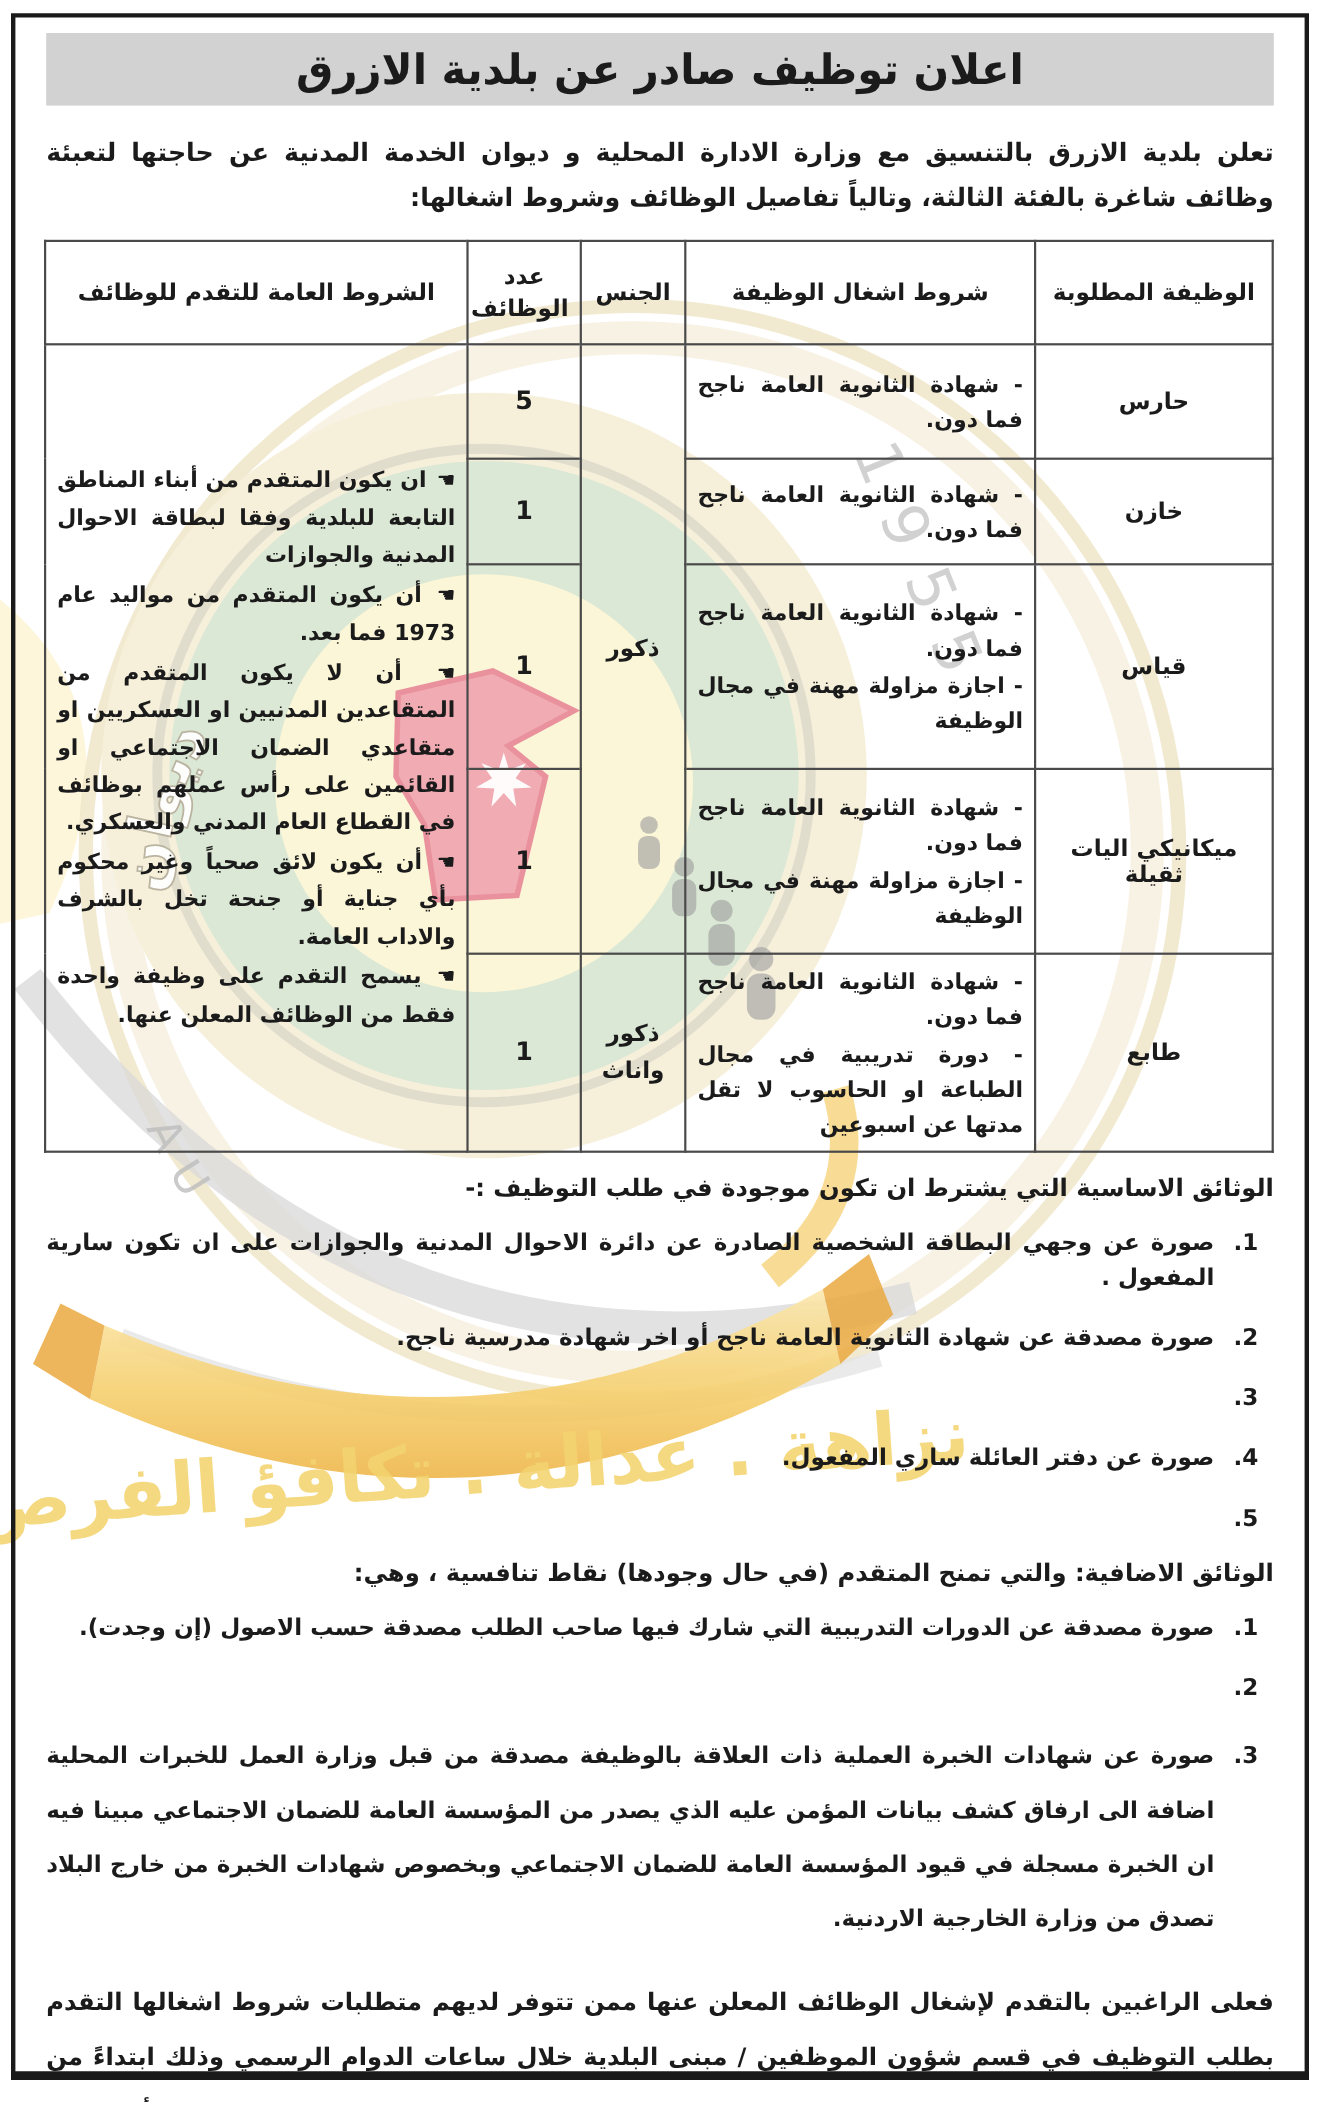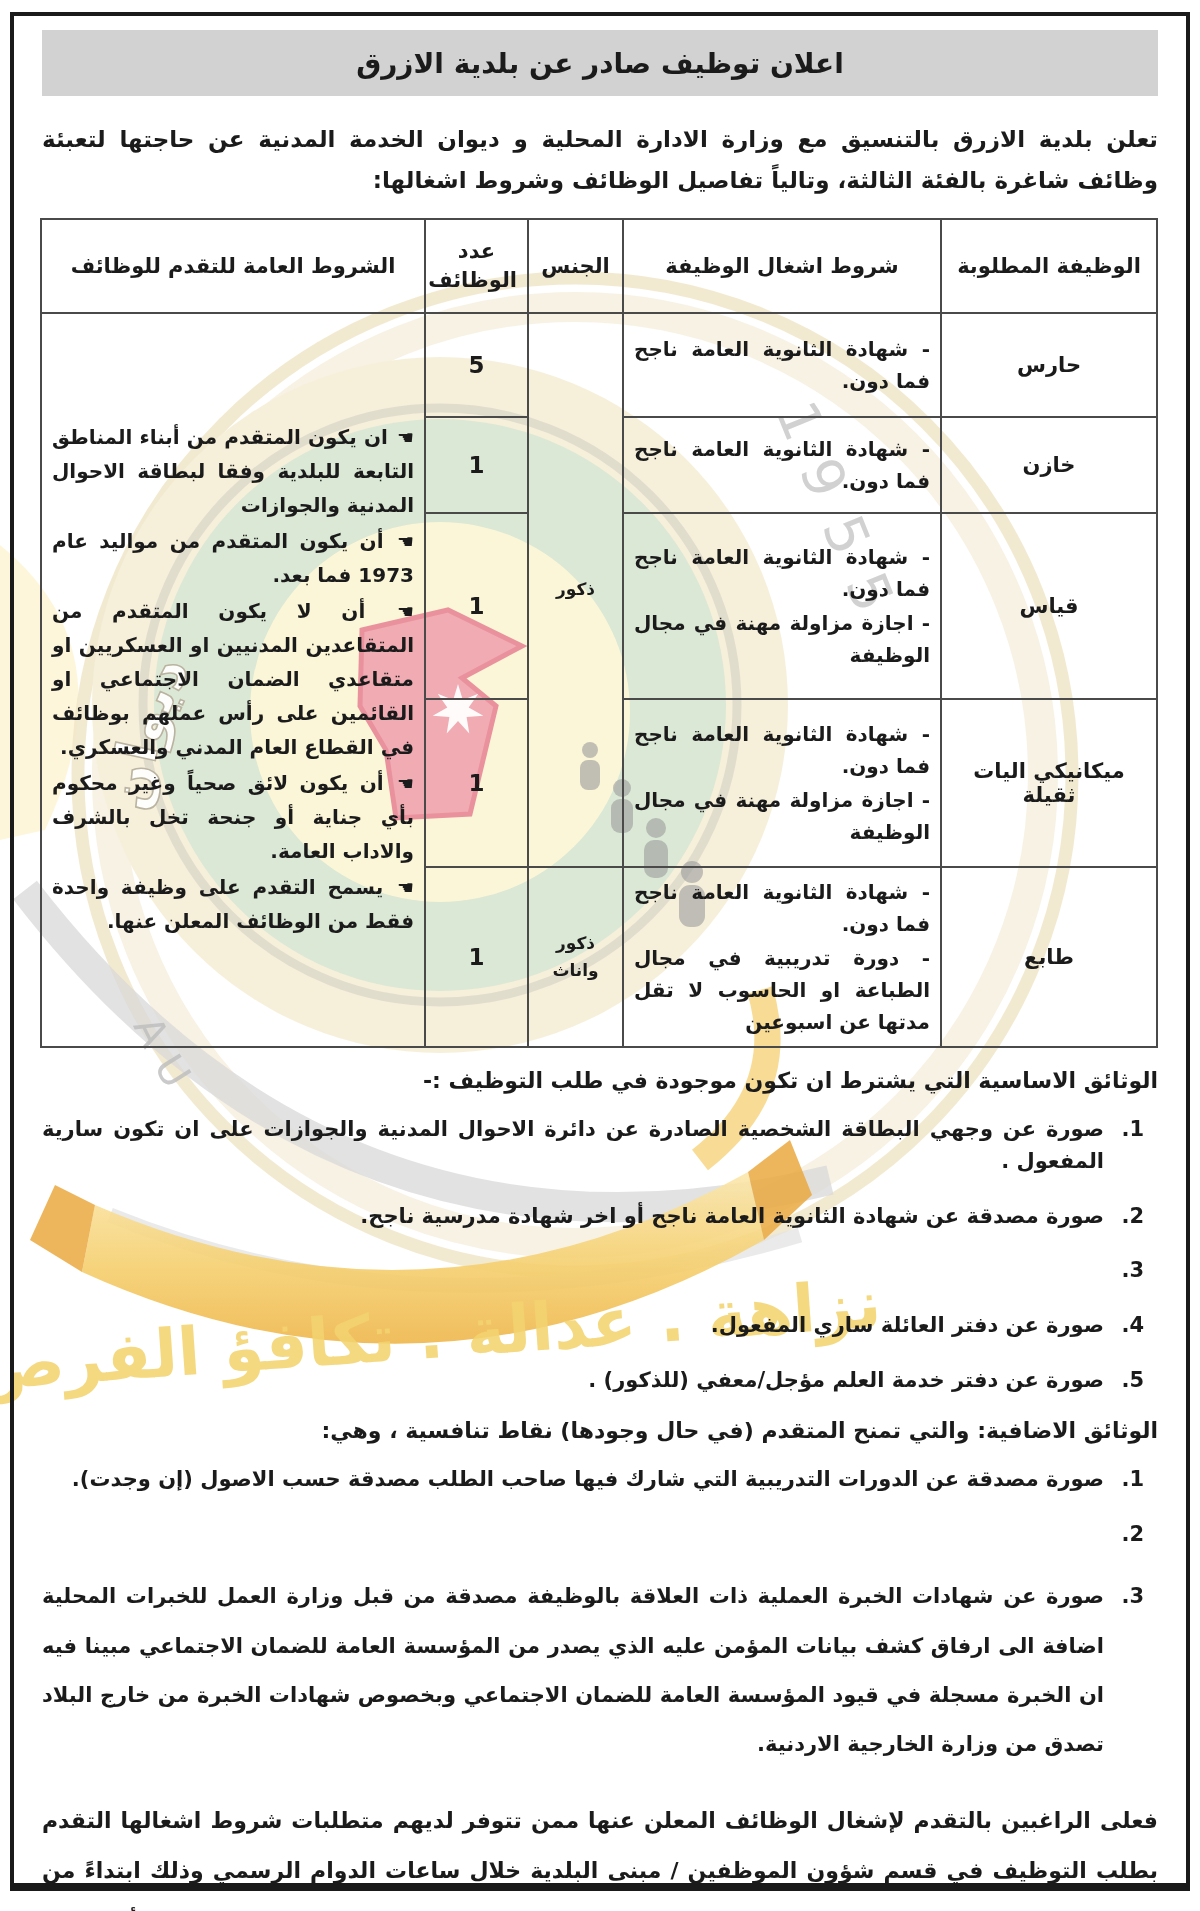--- a/index.html
+++ b/index.html
@@ -10,37 +10,37 @@
     -webkit-font-smoothing:antialiased;
   }
   .frame{
     position:absolute;left:10px;right:10px;top:12px;bottom:20px;
     border:4px solid #1a1a1a;border-bottom-width:8px;pointer-events:none;z-index:3;
   }
   .wm{position:absolute;inset:0;z-index:0;}
   .content{position:absolute;left:42px;right:42px;top:30px;z-index:1;direction:rtl;}
   .title-box{
     background:#d2d2d2;height:66px;display:flex;align-items:center;justify-content:center;
-    font-size:28px;font-weight:bold;margin-bottom:14px;letter-spacing:0;
+    font-size:38px;font-weight:bold;margin-bottom:14px;letter-spacing:0;
   }
   .intro{
     font-size:23px;font-weight:bold;line-height:1.8;text-align:justify;margin-bottom:16px;
   }
   table.jobs{
     width:100%;border-collapse:collapse;table-layout:fixed;
     border:2px solid #3c3c3c;margin-bottom:20px;background:transparent;
   }
   table.jobs th,table.jobs td{
     border:2px solid #4a4a4a;vertical-align:middle;padding:6px 10px;background:transparent;
   }
   th.hdr{font-size:21px;font-weight:bold;text-align:center;height:80px;line-height:1.35;}
   td.pos{font-size:21px;font-weight:bold;text-align:center;}
   td.cond{font-size:20px;font-weight:bold;text-align:justify;line-height:1.6;padding:8px 14px;border-radius:25px;}
   td.cond .c-line{margin:2px 0;}
-  td.gender{font-size:17px;font-weight:bold;text-align:center;line-height:1.6;}
+  td.gender{font-size:21px;font-weight:bold;text-align:center;line-height:1.6;}
   td.count{font-size:23px;font-weight:bold;text-align:center;font-family:"DejaVu Sans",sans-serif;}
   td.general{font-size:20px;font-weight:bold;text-align:justify;line-height:1.7;padding:10px 12px;vertical-align:top;}
   .gc-item{margin-bottom:2px;}
   .hand{font-size:19px;padding-left:2px;}
   .sec-heading{font-size:22px;font-weight:bold;margin:14px 0 20px;}
   .doc-item{display:flex;direction:rtl;font-size:21px;font-weight:bold;line-height:1.55;margin:0 14px 22px 0;}
   .doc-item .num{min-width:40px;flex:0 0 auto;}
   .doc-item .txt{text-align:justify;}
   .doc-item.long{line-height:2.35;margin-left:0;}
   .closing{font-size:22px;font-weight:bold;line-height:2.3;text-align:justify;margin-top:26px;}
@@ -219,21 +219,20 @@
   </div>
   <div class="doc-item">
     <span class="num">3.</span>
   </div>
   <div class="doc-item">
     <span class="num">4.</span>
     <span class="txt">صورة عن دفتر العائلة ساري المفعول.</span>
   </div>
   <div class="doc-item">
     <span class="num">5.</span>
-    <span class="txt">صورة عن دفتر خدمة العلم مؤجل/معفي (للذكور) .</span>
   </div>
 
   <div class="sec-heading">الوثائق الاضافية:  والتي تمنح المتقدم (في حال وجودها) نقاط تنافسية ، وهي:</div>
 
   <div class="doc-item">
     <span class="num">1.</span>
     <span class="txt">صورة مصدقة عن الدورات التدريبية التي شارك فيها صاحب الطلب مصدقة حسب الاصول (إن وجدت).</span>
   </div>
   <div class="doc-item">
     <span class="num">2.</span>

